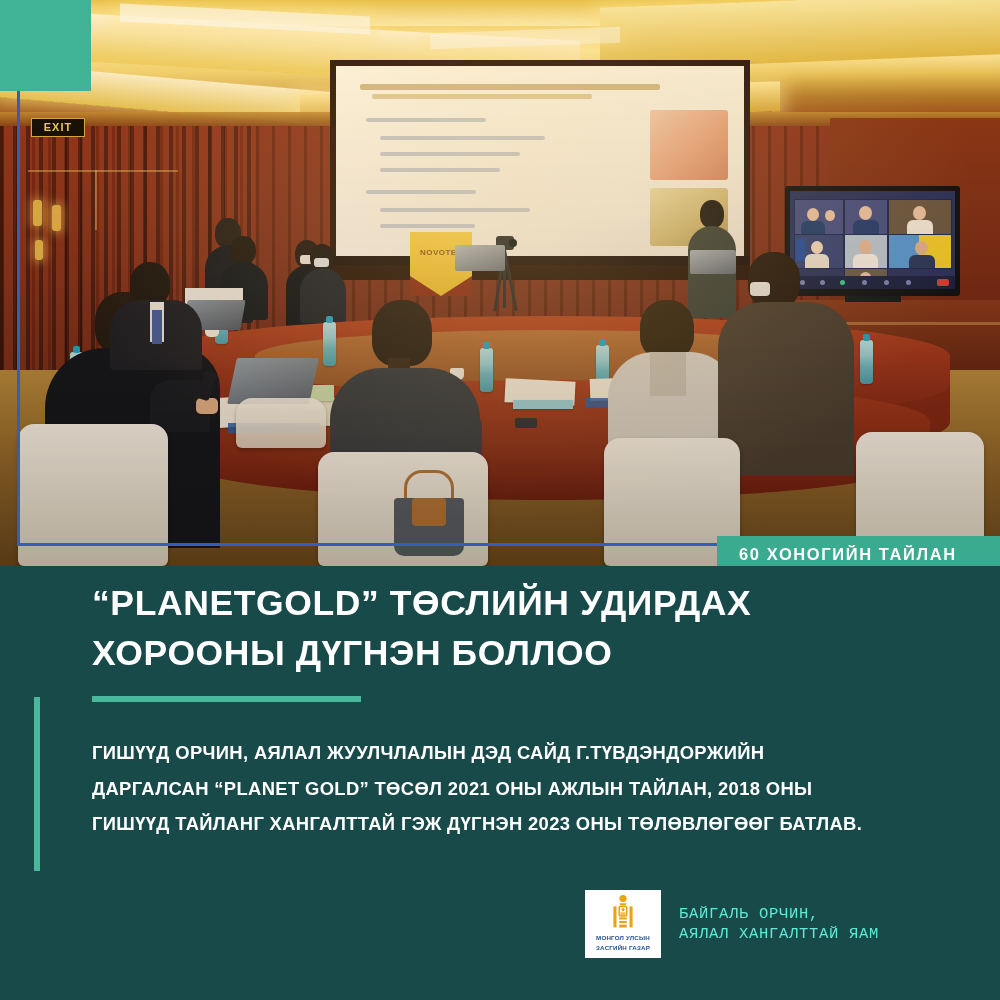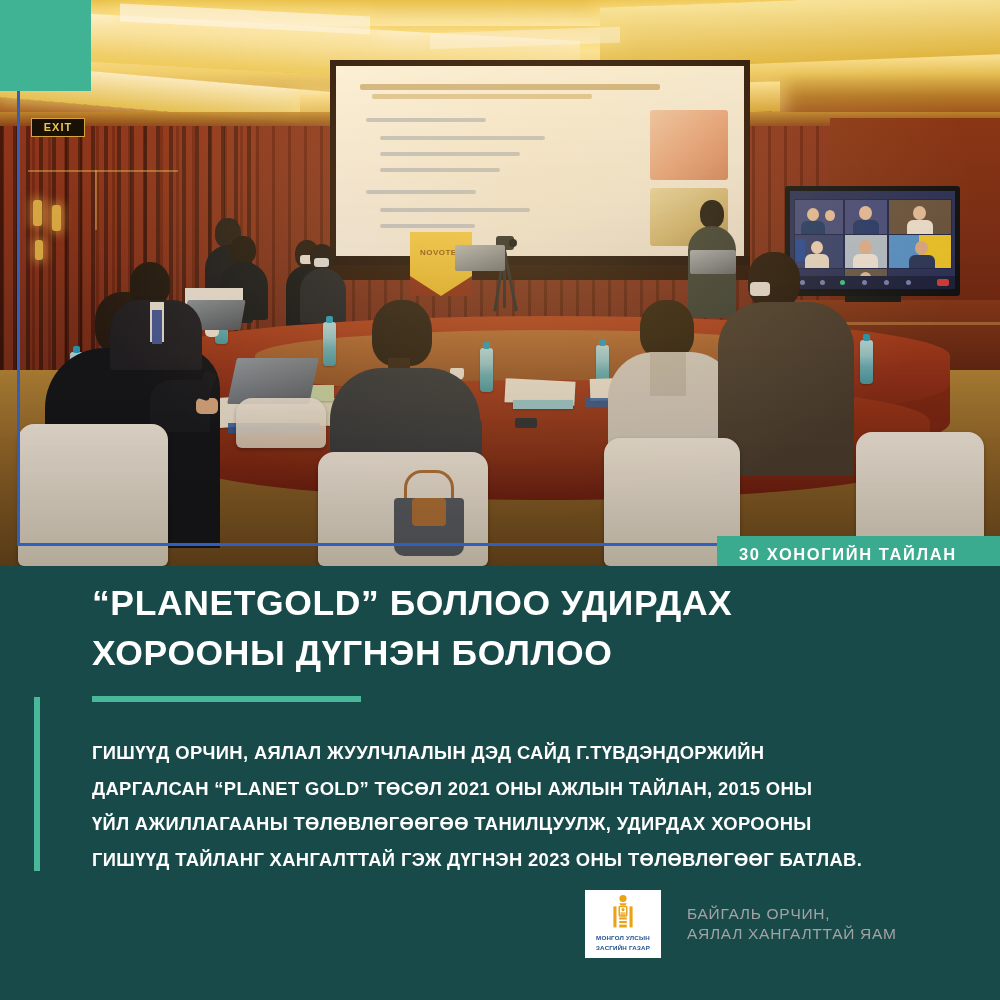--- a/index.html
+++ b/index.html
@@ -140,21 +140,21 @@
   .divider{position:absolute;left:92px;top:696px;width:269px;height:6px;background:#49b79a;}
 
   .body-copy{position:absolute;left:92px;top:735px;width:880px;
     color:#ffffff;font-size:18.4px;font-weight:bold;line-height:35.5px;letter-spacing:.35px;}
 
   
   .footer{position:absolute;left:585px;top:890px;display:flex;align-items:center;}
   .logo{width:76px;height:68px;background:#ffffff;display:flex;flex-direction:column;align-items:center;justify-content:flex-start;padding-top:4px;box-sizing:border-box;}
   .soyombo{width:30px;height:38px;display:block;}
   .logotxt{font-size:6.2px;font-weight:bold;color:#1f4f8c;line-height:8px;text-align:center;letter-spacing:.2px;margin-top:2px;}
-  .ministry{margin-left:26px;color:#a3a3a3;font-size:15.5px;line-height:20px;letter-spacing:.7px;}
+  .ministry{margin-left:18px;color:#5eead4;font-size:15.5px;line-height:20px;letter-spacing:.7px;font-family:Liberation Mono, monospace;}
 </style>
 </head>
 <body>
 
 <div class="poster">
 
   <div class="photo">
     <div class="wall"></div>
 
     <div class="ceil c1"></div>
@@ -356,40 +356,39 @@
     <div class="grade"></div>
     <div class="grade2"></div>
 
     <div class="frameV"></div>
     <div class="frameH"></div>
 
     <div class="tealsq"></div>
   </div>
 
   <div class="badge">
-    <span>30 ХОНОГИЙН ТАЙЛАН</span>
+    <span>60 ХОНОГИЙН ТАЙЛАН</span>
   </div>
 
   <div class="lower">
     
   </div>
 
   <div class="vbar"></div>
 
   <div class="title">
-    <div>“PLANETGOLD” БОЛЛОО УДИРДАХ</div>
+    <div>“PLANETGOLD” ТӨСЛИЙН УДИРДАХ</div>
     <div>ХОРООНЫ ДҮГНЭН БОЛЛОО</div>
   </div>
 
   <div class="divider"></div>
 
   <div class="body-copy">
     <div>ГИШҮҮД ОРЧИН, АЯЛАЛ ЖУУЛЧЛАЛЫН ДЭД САЙД Г.ТҮВДЭНДОРЖИЙН</div>
-    <div>ДАРГАЛСАН “PLANET GOLD” ТӨСӨЛ 2021 ОНЫ АЖЛЫН ТАЙЛАН, 2015 ОНЫ</div>
-    <div>ҮЙЛ АЖИЛЛАГААНЫ ТӨЛӨВЛӨГӨӨГӨӨ ТАНИЛЦУУЛЖ, УДИРДАХ ХОРООНЫ</div>
+    <div>ДАРГАЛСАН “PLANET GOLD” ТӨСӨЛ 2021 ОНЫ АЖЛЫН ТАЙЛАН, 2018 ОНЫ</div>
     <div>ГИШҮҮД ТАЙЛАНГ ХАНГАЛТТАЙ ГЭЖ ДҮГНЭН 2023 ОНЫ ТӨЛӨВЛӨГӨӨГ БАТЛАВ.</div>
   </div>
 
   <div class="footer">
     <div class="logo">
       <svg class="soyombo" viewBox="0 0 30 38">
         <circle cx="15" cy="4.5" r="3.6" fill="#E8A317"></circle>
         <path d="M11.4 9.2 H18.6 L17.4 11.6 H12.6 Z" fill="#E8A317"></path>
         <rect x="11.2" y="12.6" width="7.6" height="9.4" rx="1" fill="none" stroke="#E8A317" stroke-width="1.5"></rect>
         <circle cx="15" cy="15.6" r="1.6" fill="#E8A317"></circle>

